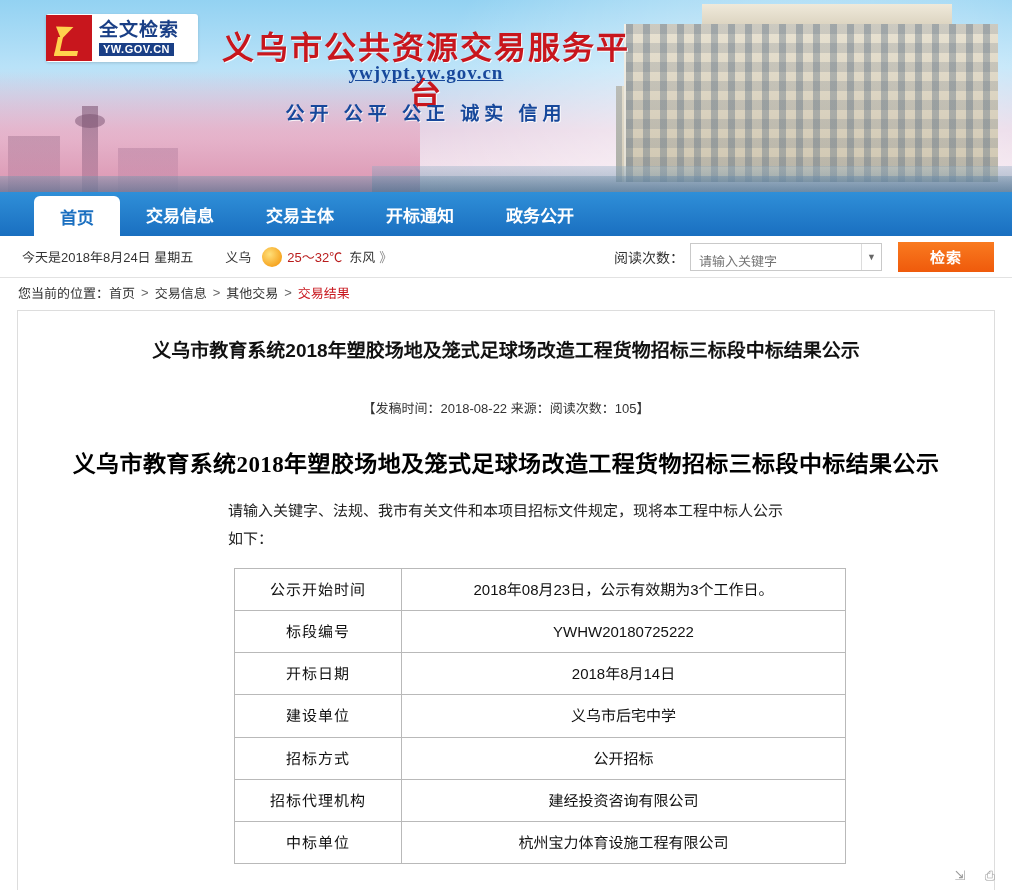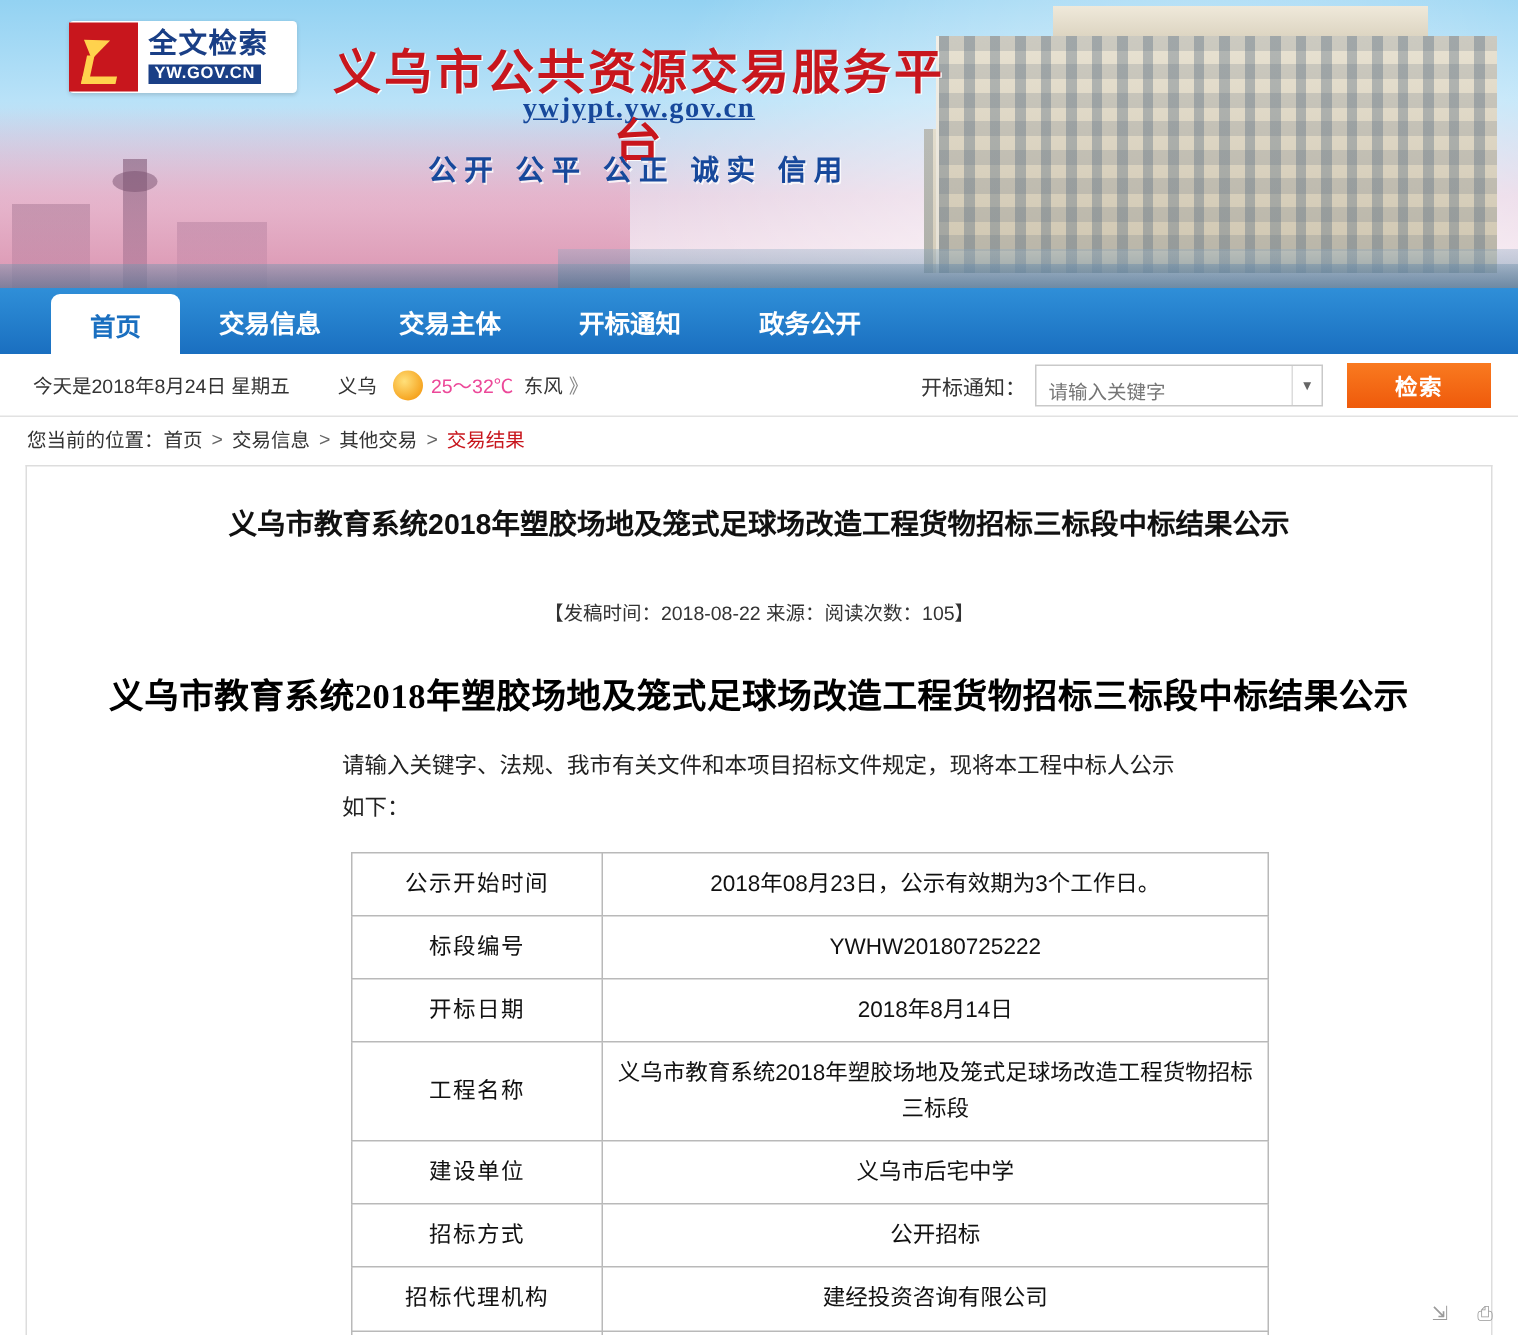--- a/index.html
+++ b/index.html
@@ -259,21 +259,21 @@
     color: #333333;
   }
   .weather .city { margin-right: 6px; text-align: center; }
   .sun {
     width: 20px; height: 20px;
     border-radius: 50%;
     background: radial-gradient(circle at 38% 36%, #ffe07a 0%, #f6a623 70%, #ef8b12 100%);
     margin: 0 5px;
     flex: none;
   }
-  .weather .temp { color: #ec4899; }
+  .weather .temp { color: #b91c1c; }
   .weather .wind { margin-left: 7px; }
   .weather .more { color: #888; margin-left: 4px; }
 
   .search-wrap {
     margin-left: auto;
     display: flex;
     align-items: center;
   }
   .search-label {
     font-size: 14px;
@@ -464,21 +464,21 @@
     <div class="date-text">今天是2018年8月24日 星期五</div>
     <div class="weather">
       <span class="city">义乌</span>
       <span class="sun"></span>
       <span class="temp">25～32℃</span>
       <span class="wind">东风</span>
       <span class="more">》</span>
     </div>
 
     <div class="search-wrap">
-      <span class="search-label">开标通知：</span>
+      <span class="search-label">阅读次数：</span>
       <div class="search-box">
         <input type="text" placeholder="请输入关键字" style="">
         <span class="search-caret">▼</span>
       </div>
       <button class="search-btn">检索</button>
     </div>
   </div>
 
   <div class="breadcrumb">
     <span>您当前的位置：</span>
@@ -509,24 +509,20 @@
         </tr>
         <tr>
           <td class="k">标段编号</td>
           <td>YWHW20180725222</td>
         </tr>
         <tr>
           <td class="k">开标日期</td>
           <td>2018年8月14日</td>
         </tr>
         <tr>
-          <td class="k">工程名称</td>
-          <td>义乌市教育系统2018年塑胶场地及笼式足球场改造工程货物招标三标段</td>
-        </tr>
-        <tr>
           <td class="k">建设单位</td>
           <td>义乌市后宅中学</td>
         </tr>
         <tr>
           <td class="k">招标方式</td>
           <td>公开招标</td>
         </tr>
         <tr>
           <td class="k">招标代理机构</td>
           <td>建经投资咨询有限公司</td>

